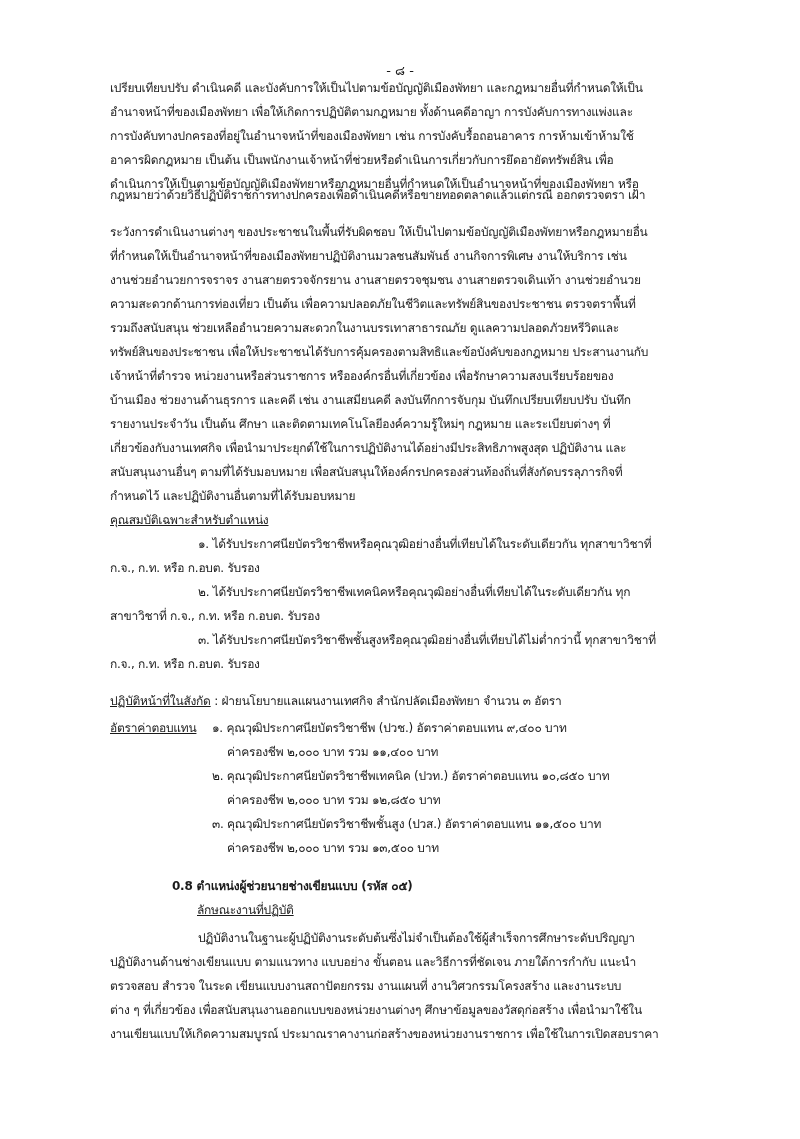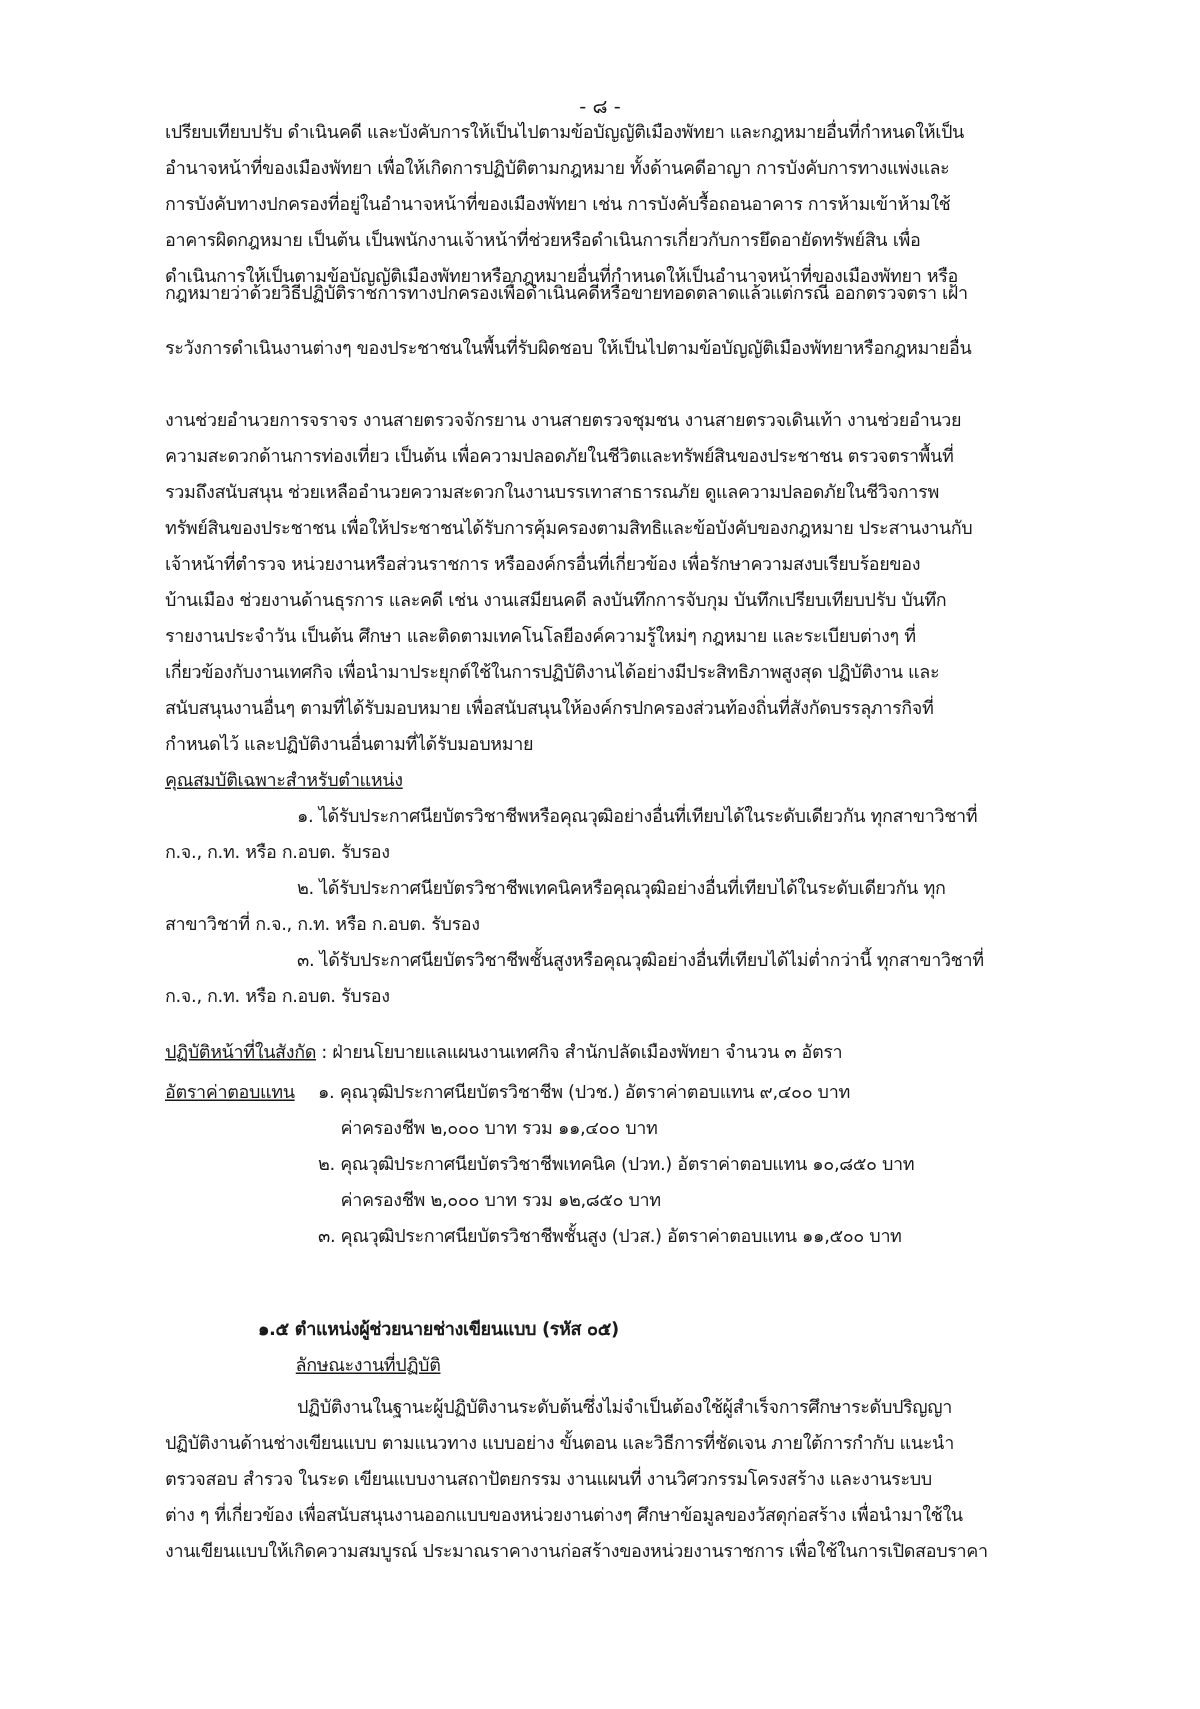--- a/index.html
+++ b/index.html
@@ -19,23 +19,24 @@
 
   <div class="pnum">- ๘ -</div>
 
   <div class="line" style="top:78px">เปรียบเทียบปรับ ดำเนินคดี และบังคับการให้เป็นไปตามข้อบัญญัติเมืองพัทยา และกฎหมายอื่นที่กำหนดให้เป็น</div>
   <div class="line" style="top:102px">อำนาจหน้าที่ของเมืองพัทยา เพื่อให้เกิดการปฏิบัติตามกฎหมาย ทั้งด้านคดีอาญา การบังคับการทางแพ่งและ</div>
   <div class="line" style="top:126px">การบังคับทางปกครองที่อยู่ในอำนาจหน้าที่ของเมืองพัทยา เช่น การบังคับรื้อถอนอาคาร การห้ามเข้าห้ามใช้</div>
   <div class="line" style="top:150px">อาคารผิดกฎหมาย เป็นต้น เป็นพนักงานเจ้าหน้าที่ช่วยหรือดำเนินการเกี่ยวกับการยึดอายัดทรัพย์สิน เพื่อ</div>
   <div class="line" style="top:174px">ดำเนินการให้เป็นตามข้อบัญญัติเมืองพัทยาหรือกฎหมายอื่นที่กำหนดให้เป็นอำนาจหน้าที่ของเมืองพัทยา หรือ</div>
   <div class="line" style="top:185px">กฎหมายว่าด้วยวิธีปฏิบัติราชการทางปกครองเพื่อดำเนินคดีหรือขายทอดตลาดแล้วแต่กรณี ออกตรวจตรา เฝ้า</div>
   <div class="line" style="top:222px">ระวังการดำเนินงานต่างๆ ของประชาชนในพื้นที่รับผิดชอบ ให้เป็นไปตามข้อบัญญัติเมืองพัทยาหรือกฎหมายอื่น</div>
+  <div class="line" style="top:246px">ที่กำหนดให้เป็นอำนาจหน้าที่ของเมืองพัทยาปฏิบัติงานมวลชนสัมพันธ์ งานกิจการพิเศษ งานให้บริการ เช่น</div>
   <div class="line" style="top:270px">งานช่วยอำนวยการจราจร งานสายตรวจจักรยาน งานสายตรวจชุมชน งานสายตรวจเดินเท้า งานช่วยอำนวย</div>
   <div class="line" style="top:294px">ความสะดวกด้านการท่องเที่ยว เป็นต้น เพื่อความปลอดภัยในชีวิตและทรัพย์สินของประชาชน ตรวจตราพื้นที่</div>
-  <div class="line" style="top:318px">รวมถึงสนับสนุน ช่วยเหลืออำนวยความสะดวกในงานบรรเทาสาธารณภัย ดูแลความปลอดภัยในชีวิจการพ</div>
+  <div class="line" style="top:318px">รวมถึงสนับสนุน ช่วยเหลืออำนวยความสะดวกในงานบรรเทาสาธารณภัย ดูแลความปลอดภัวยหรีวิตและ</div>
   <div class="line" style="top:342px">ทรัพย์สินของประชาชน เพื่อให้ประชาชนได้รับการคุ้มครองตามสิทธิและข้อบังคับของกฎหมาย ประสานงานกับ</div>
   <div class="line" style="top:390px">บ้านเมือง ช่วยงานด้านธุรการ และคดี เช่น งานเสมียนคดี ลงบันทึกการจับกุม บันทึกเปรียบเทียบปรับ บันทึก</div>
   <div class="line" style="top:366px">เจ้าหน้าที่ตำรวจ หน่วยงานหรือส่วนราชการ หรือองค์กรอื่นที่เกี่ยวข้อง เพื่อรักษาความสงบเรียบร้อยของ</div>
   <div class="line" style="top:414px">รายงานประจำวัน เป็นต้น ศึกษา และติดตามเทคโนโลยีองค์ความรู้ใหม่ๆ กฎหมาย และระเบียบต่างๆ ที่</div>
   <div class="line" style="top:438px">เกี่ยวข้องกับงานเทศกิจ เพื่อนำมาประยุกต์ใช้ในการปฏิบัติงานได้อย่างมีประสิทธิภาพสูงสุด ปฏิบัติงาน และ</div>
   <div class="line" style="top:462px">สนับสนุนงานอื่นๆ ตามที่ได้รับมอบหมาย เพื่อสนับสนุนให้องค์กรปกครองส่วนท้องถิ่นที่สังกัดบรรลุภารกิจที่</div>
   <div class="line" style="top:486px">กำหนดไว้  และปฏิบัติงานอื่นตามที่ได้รับมอบหมาย</div>
 
   <div class="line u" style="top:510px">คุณสมบัติเฉพาะสำหรับตำแหน่ง</div>
 
@@ -49,22 +50,23 @@
   <div class="line" style="top:691px">
     <span class="u">ปฏิบัติหน้าที่ในสังกัด</span><span> : ฝ่ายนโยบายแลแผนงานเทศกิจ สำนักปลัดเมืองพัทยา จำนวน ๓ อัตรา</span>
   </div>
 
   <div class="line u" style="top:718px; width:110px">อัตราค่าตอบแทน</div>
   <div class="line" style="top:718px; left:212px; width:488px">๑. คุณวุฒิประกาศนียบัตรวิชาชีพ (ปวช.) อัตราค่าตอบแทน ๙,๔๐๐ บาท</div>
   <div class="line" style="top:742px; left:227px; width:473px">ค่าครองชีพ ๒,๐๐๐ บาท รวม ๑๑,๔๐๐ บาท</div>
   <div class="line" style="top:766px; left:212px; width:488px">๒. คุณวุฒิประกาศนียบัตรวิชาชีพเทคนิค (ปวท.) อัตราค่าตอบแทน ๑๐,๘๕๐ บาท</div>
   <div class="line" style="top:790px; left:227px; width:473px">ค่าครองชีพ ๒,๐๐๐ บาท รวม ๑๒,๘๕๐ บาท</div>
   <div class="line" style="top:814px; left:212px; width:488px">๓. คุณวุฒิประกาศนียบัตรวิชาชีพชั้นสูง (ปวส.) อัตราค่าตอบแทน  ๑๑,๕๐๐ บาท</div>
+  <div class="line" style="top:838px; left:227px; width:473px">ค่าครองชีพ ๒,๐๐๐ บาท รวม ๑๓,๕๐๐  บาท</div>
 
-  <div class="line b" style="top:876px; left:172px; width:528px">๑.๕ ตำแหน่งผู้ช่วยนายช่างเขียนแบบ (รหัส ๐๕)</div>
+  <div class="line b" style="top:876px; left:172px; width:528px">0.8 ตำแหน่งผู้ช่วยนายช่างเขียนแบบ (รหัส ๐๕)</div>
   <div class="line u" style="top:900px; left:197px; width:503px">ลักษณะงานที่ปฏิบัติ</div>
   <div class="line" style="top:928px; left:198px; width:502px">ปฏิบัติงานในฐานะผู้ปฏิบัติงานระดับต้นซึ่งไม่จำเป็นต้องใช้ผู้สำเร็จการศึกษาระดับปริญญา</div>
   <div class="line" style="top:952px">ปฏิบัติงานด้านช่างเขียนแบบ ตามแนวทาง แบบอย่าง ขั้นตอน และวิธีการที่ชัดเจน ภายใต้การกำกับ แนะนำ</div>
   <div class="line" style="top:976px">ตรวจสอบ สำรวจ ในระด เขียนแบบงานสถาปัตยกรรม งานแผนที่ งานวิศวกรรมโครงสร้าง และงานระบบ</div>
   <div class="line" style="top:1000px">ต่าง ๆ ที่เกี่ยวข้อง เพื่อสนับสนุนงานออกแบบของหน่วยงานต่างๆ ศึกษาข้อมูลของวัสดุก่อสร้าง เพื่อนำมาใช้ใน</div>
   <div class="line" style="top:1024px">งานเขียนแบบให้เกิดความสมบูรณ์ ประมาณราคางานก่อสร้างของหน่วยงานราชการ เพื่อใช้ในการเปิดสอบราคา</div>
 
 </div>
 
 </body></html>

